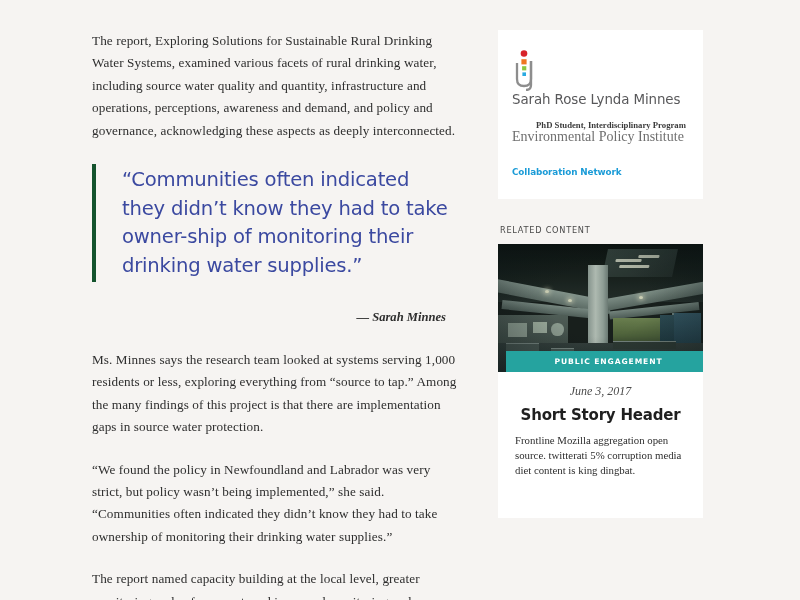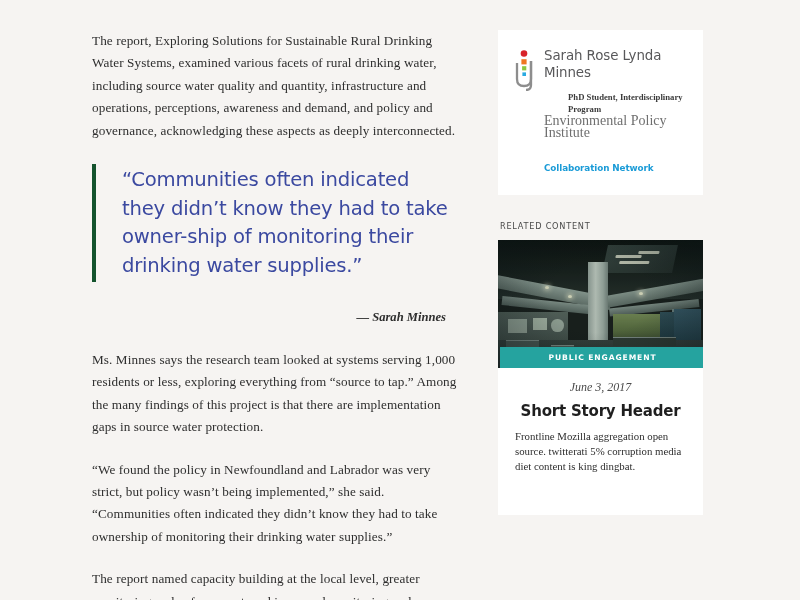--- a/index.html
+++ b/index.html
@@ -77,20 +77,21 @@
     width: 205px;
   }
 
   .author-card {
     background: #ffffff;
     width: 205px;
     box-sizing: border-box;
     padding: 17px 16px 20px 14px;
     display: flex;
     align-items: flex-start;
+    flex-direction: column;
   }
 
   .logo {
     width: 26px;
     min-width: 26px;
     height: 42px;
     position: relative;
     margin-top: 2px;
     margin-right: 6px;
   }
@@ -229,21 +230,21 @@
     background: radial-gradient(ellipse at 50% 45%, rgba(0,0,0,0) 35%, rgba(10,20,22,.45) 100%);
   }
   .photo .teal-tone {
     position: absolute; inset: 0;
     background: rgba(30,80,85,0.18);
     mix-blend-mode: multiply;
   }
 
   .photo-tag {
     position: absolute;
-    left: 2px; bottom: 0;
+    left: 8px; bottom: 0;
     width: 100%;
     height: 21px;
     background: #25a39f;
     display: flex;
     align-items: center;
     justify-content: center;
     font-family: "DejaVu Sans", sans-serif;
     font-weight: bold;
     font-size: 7.6px;
     letter-spacing: 0.9px;

